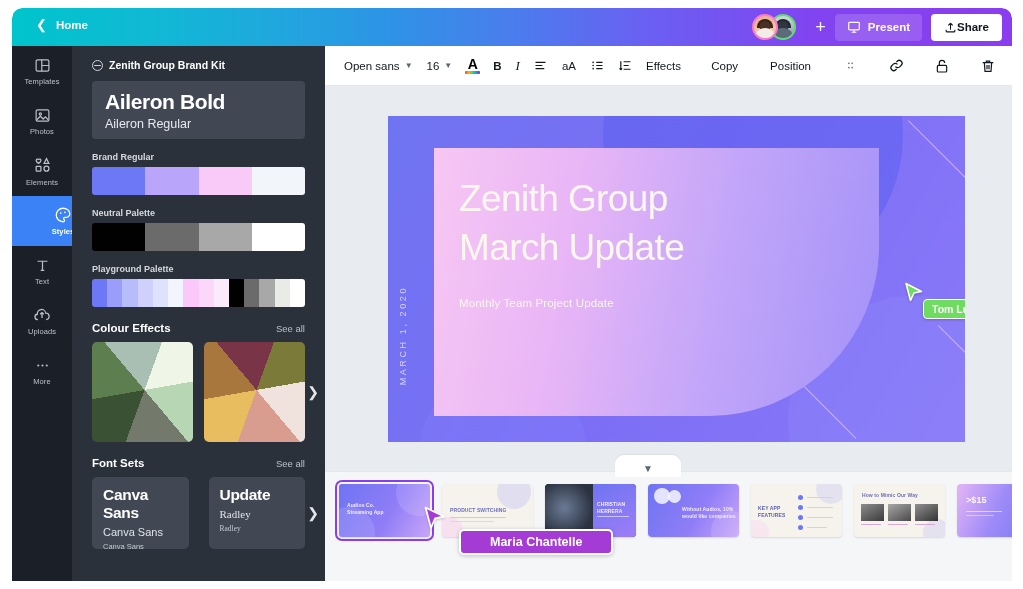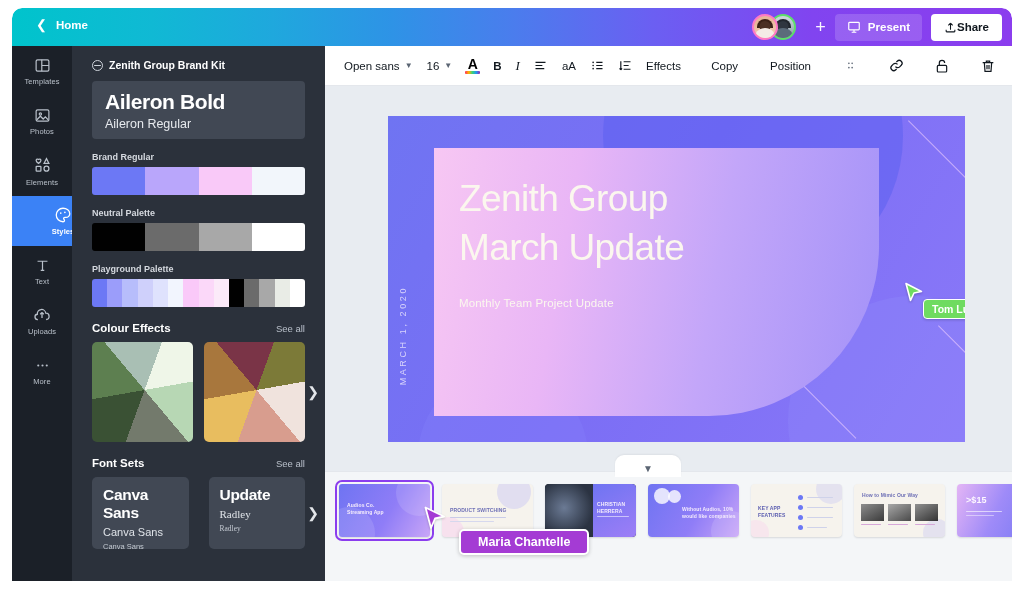--- a/index.html
+++ b/index.html
@@ -277,21 +277,21 @@
     position: absolute; font-size: 5px; font-weight: bold;
     line-height: 7px; letter-spacing: .1px;
   }
   .t-blob { position: absolute; border-radius: 50%; }
   #maria-cursor { position: absolute; left: 98px; top: 34px; z-index: 5; }
   #maria-cursor svg { display: block; filter: drop-shadow(0 1px 1px rgba(0,0,0,.2)); }
   #maria-label {
     position: absolute; left: 134px; top: 57px; z-index: 5;
     background: #a43bd4; color: #fff;
     font-size: 12.5px; font-weight: bold;
-    padding: 4px 17px; border-radius: 5px;
+    padding: 4px 29px; border-radius: 5px;
     border: 2px solid #fff;
     box-shadow: 0 1px 4px rgba(0,0,0,.22);
     white-space: nowrap;
   }
 </style>
 </head>
 <body>
 
 <div id="app">
 

